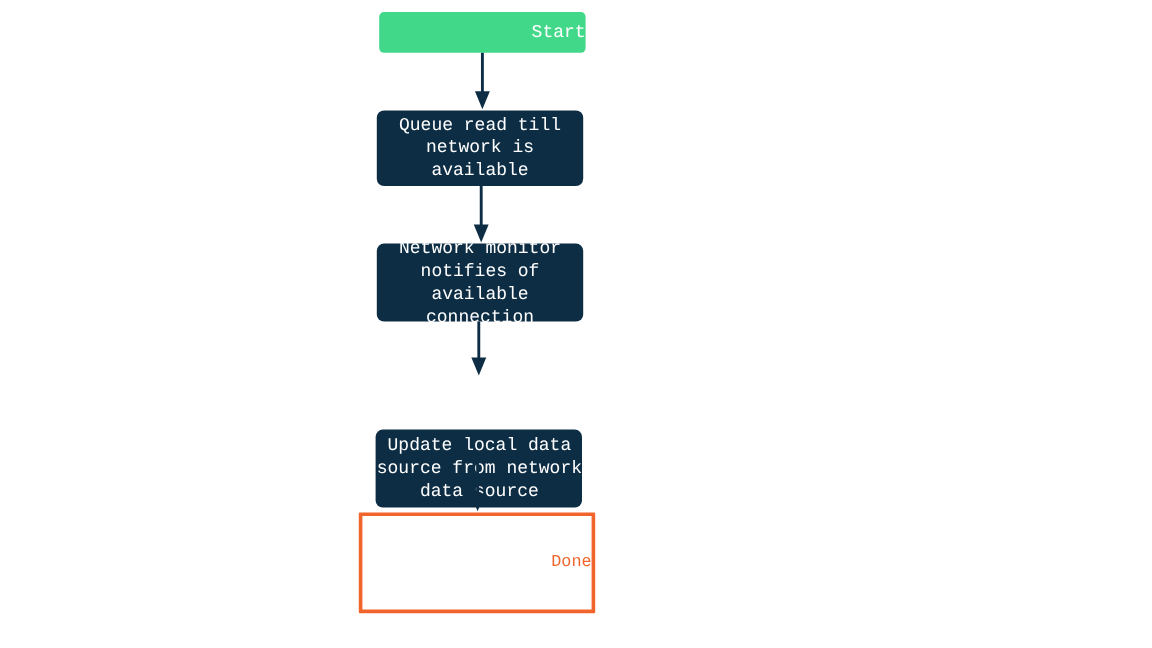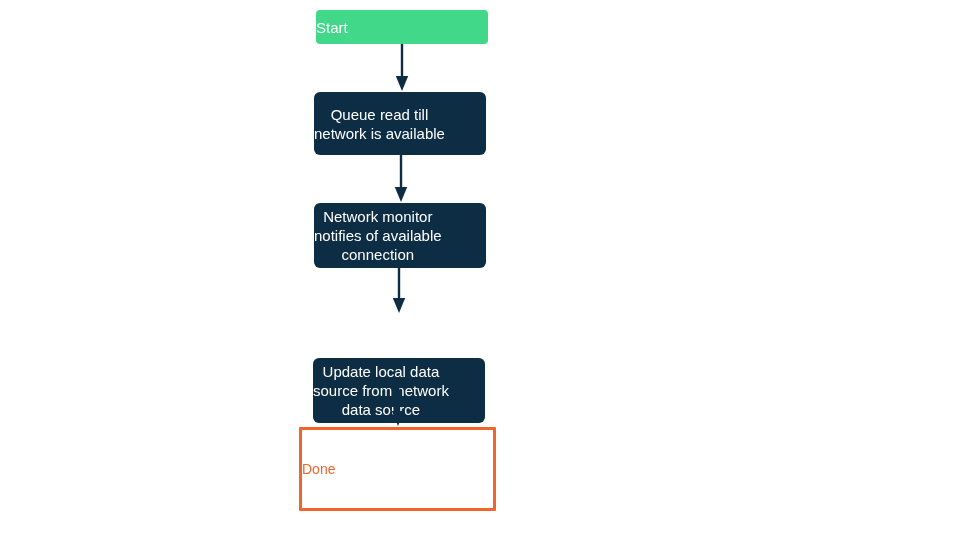--- a/index.html
+++ b/index.html
@@ -19,24 +19,25 @@
     width: 960px;
     height: 540px;
   }
 
   
   .node {
     position: absolute;
     box-sizing: border-box;
     display: flex;
     align-items: center;
-    justify-content: flex-start;
+    justify-content: flex-end;
     text-align: center;
     line-height: 19px;
     white-space: pre-line;
+    font-family: Liberation Mono, monospace;
   }
 
   
   .node.start {
     background: #42d88a;
     color: #ffffff;
     border-radius: 4px;
     font-size: 15px;
   }
 

